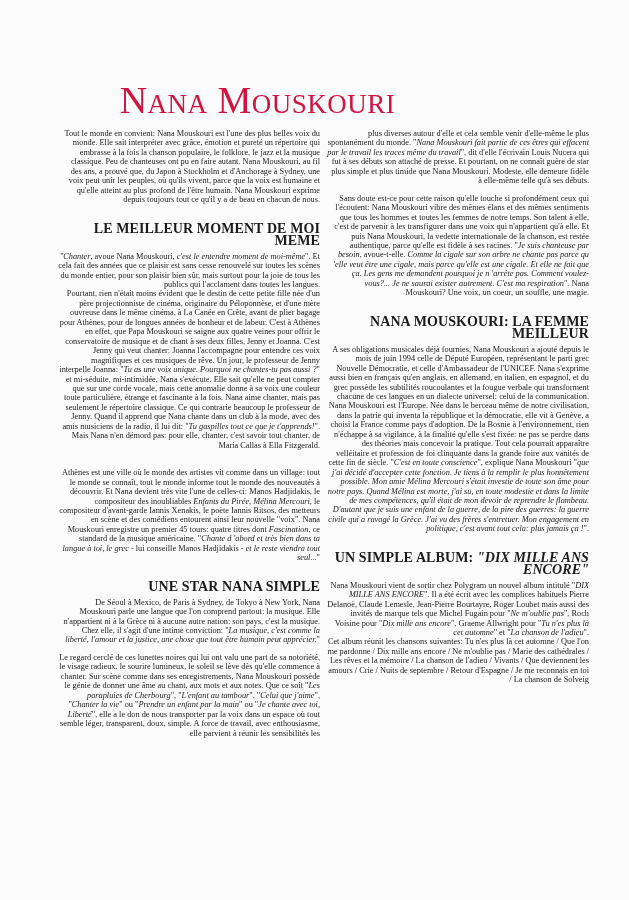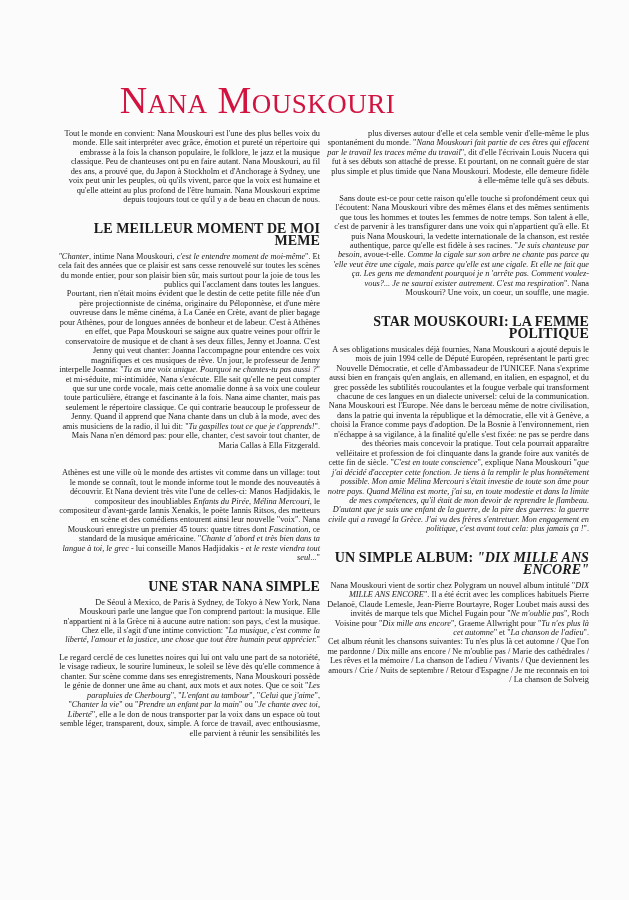--- a/index.html
+++ b/index.html
@@ -28,41 +28,41 @@
 </head>
 <body>
 
 <h1 class="title">Nana Mouskouri</h1>
 
 <div class="col left">
   <p>Tout le monde en convient: Nana Mouskouri est l'une des plus belles voix du monde. Elle sait interpréter avec grâce, émotion et pureté un répertoire qui embrasse à la fois la chanson populaire, le folklore, le jazz et la musique classique. Peu de chanteuses ont pu en faire autant. Nana Mouskouri, au fil des ans, a prouvé que, du Japon à Stockholm et d'Anchorage à Sydney, une voix peut unir les peuples, où qu'ils vivent, parce que la voix est humaine et qu'elle atteint au plus profond de l'être humain. Nana Mouskouri exprime depuis toujours tout ce qu'il y a de beau en chacun de nous.</p>
 
   <div class="sec">
     <h2>LE MEILLEUR MOMENT DE MOI MEME</h2>
-    <p><em>"Chanter</em><span>, intime Nana Mouskouri, </span><em>c'est le entendre moment de moi-même</em><span>". Et cela fait des années que ce plaisir est sans cesse renouvelé sur toutes les scènes du monde entier, pour son plaisir bien sûr, mais surtout pour la joie de tous les publics qui l'acclament dans toutes les langues.</span></p>
+    <p><em>"Chanter</em><span>, avoue Nana Mouskouri, </span><em>c'est le entendre moment de moi-même</em><span>". Et cela fait des années que ce plaisir est sans cesse renouvelé sur toutes les scènes du monde entier, pour son plaisir bien sûr, mais surtout pour la joie de tous les publics qui l'acclament dans toutes les langues.</span></p>
     <p><span>Pourtant, rien n'était moins évident que le destin de cette petite fille née d'un père projectionniste de cinéma, originaire du Péloponnèse, et d'une mère ouvreuse dans le même cinéma, à La Canée en Crète, avant de plier bagage pour Athènes, pour de longues années de bonheur et de labeur. C'est à Athènes en effet, que Papa Mouskouri se saigne aux quatre veines pour offrir le conservatoire de musique et de chant à ses deux filles, Jenny et Joanna. C'est Jenny qui veut chanter: Joanna l'accompagne pour entendre ces voix magnifiques et ces musiques de rêve. Un jour, le professeur de Jenny interpelle Joanna: "</span><em>Tu as une voix unique. Pourquoi ne chantes-tu pas aussi ?</em><span>" et mi-séduite, mi-intimidée, Nana s'exécute.  Elle sait qu'elle ne peut compter que sur une corde vocale, mais cette anomalie donne à sa voix une couleur toute particulière, étrange et fascinante à la fois. Nana aime chanter, mais pas seulement le répertoire classique. Ce qui contrarie beaucoup le professeur de Jenny. Quand il apprend que Nana chante dans un club à la mode, avec des amis musiciens de la radio, il lui dit: "</span><em>Tu gaspilles tout ce que je t'apprends!</em><span>". Mais Nana n'en démord pas: pour elle, chanter, c'est savoir tout chanter, de Maria Callas à Ella Fitzgerald.</span></p>
   </div>
 
   <div class="sec">
     <p><span> Athènes est une ville où le monde des artistes vit comme dans un village: tout le monde se connaît, tout le monde informe tout le monde des nouveautés à découvrir. Et Nana devient très vite l'une de celles-ci: Manos Hadjidakis, le compositeur des inoubliables </span><em>Enfants du Pirée</em><span>, </span><em>Mélina Mercouri</em><span>, le compositeur d'avant-garde Iannis Xenakis, le poète Iannis Ritsos, des metteurs en scène et des comédiens entourent ainsi leur nouvelle "voix". Nana Mouskouri enregistre un premier 45 tours: quatre titres dont </span><em>Fascination</em><span>, ce standard de la musique américaine. "</span><em>Chante d 'abord et très bien dans ta langue à toi, le grec</em><span> - lui conseille Manos Hadjidakis - </span><em>et le reste viendra tout seul...</em><span>"</span></p>
   </div>
 
   <div class="sec">
     <h2>UNE STAR NANA SIMPLE</h2>
     <p><span>De Séoul à Mexico, de Paris à Sydney, de Tokyo à New York, Nana Mouskouri parle une langue que l'on comprend partout: la musique. Elle n'appartient ni à la Grèce ni à aucune autre nation: son pays, c'est la musique. Chez elle, il s'agit d'une intime conviction: "</span><em>La musique, c'est comme la liberté, l'amour et la justice, une chose que tout être humain peut apprécier.</em><span>"</span></p>
     <p class="gap"><span>Le regard cerclé de ces lunettes noires qui lui ont valu une part de sa notoriété, le visage radieux, le sourire lumineux, le soleil se lève dès qu'elle commence à chanter. Sur scène comme dans ses enregistrements, Nana Mouskouri possède le génie de donner une âme au chant, aux mots et aux notes. Que ce soit "</span><em>Les parapluies de Cherbourg</em>", "<em>L'enfant au tambour</em>", "<em>Celui que j'aime</em>", "<em>Chanter la vie</em>" ou "<em>Prendre un enfant par la main</em>" ou "<em>Je chante avec toi, Liberté</em>"<span>, elle a le don de nous transporter par la voix dans un espace où tout semble léger, transparent, doux, simple. A force de travail, avec enthousiasme, elle parvient à réunir les sensibilités les</span></p>
   </div>
 </div>
 
 <div class="col right">
   <p><span>plus diverses autour d'elle et cela semble venir d'elle-même le plus spontanément du monde. "</span><em>Nana Mouskouri fait partie de ces êtres qui effacent par le travail les traces même du travail</em><span>", dit d'elle l'écrivain Louis Nucera qui fut à ses débuts son attaché de presse. Et pourtant, on ne connaît guère de star plus simple et plus timide que Nana Mouskouri. Modeste, elle demeure fidèle à elle-même telle qu'à ses débuts.</span></p>
   <p class="gap"><span>Sans doute est-ce pour cette raison qu'elle touche si profondément ceux qui l'écoutent: Nana Mouskouri vibre des mêmes élans et des mêmes sentiments que tous les hommes et toutes les femmes de notre temps. Son talent à elle, c'est de parvenir à les transfigurer dans une voix qui n'appartient qu'à elle. Et puis Nana Mouskouri, la vedette internationale de la chanson, est restée authentique, parce qu'elle est fidèle à ses racines. "</span><em>Je suis chanteuse par besoin</em><span>, avoue-t-elle. </span><em>Comme la cigale sur son arbre ne chante pas parce qu 'elle veut être une cigale, mais parce qu'elle est une cigale. Et elle ne fait que ça. Les gens me demandent pourquoi je n 'arrête pas. Comment voulez-vous?... Je ne saurai exister autrement. C'est ma respiration</em><span>". Nana Mouskouri? Une voix, un coeur, un souffle, une magie.</span></p>
 
   <div class="sec">
-    <h2>STAR MOUSKOURI: LA FEMME POLITIQUE</h2>
+    <h2>NANA MOUSKOURI: LA FEMME MEILLEUR</h2>
     <p><span>A ses obligations musicales déjà fournies, Nana Mouskouri a ajouté depuis le mois de juin 1994 celle de Député Européen, représentant le parti grec Nouvelle Démocratie, et celle d'Ambassadeur de l'UNICEF. Nana s'exprime aussi bien en français qu'en anglais, en allemand, en italien, en espagnol, et du grec possède les subtilités roucoulantes et la fougue verbale qui transforment chacune de ces langues en un dialecte universel: celui de la communication. Nana Mouskouri est l'Europe. Née dans le berceau même de notre civilisation, dans la patrie qui inventa la république et la démocratie, elle vit à Genève, a choisi la France comme pays d'adoption. De la Bosnie à l'environnement, rien n'échappe à sa vigilance, à la finalité qu'elle s'est fixée: ne pas se perdre dans des théories mais concevoir la pratique. Tout cela pourrait apparaître velléitaire et profession de foi clinquante dans la grande foire aux vanités de cette fin de siècle. "</span><em>C'est en toute conscience</em><span>", explique Nana Mouskouri "</span><em>que j'ai décidé d'accepter cette fonction. Je tiens à la remplir le plus honnêtement possible. Mon amie Mélina Mercouri s'était investie de toute son âme pour notre pays. Quand Mélina est morte, j'ai su, en toute modestie et dans la limite de mes compétences, qu'il était de mon devoir de reprendre le flambeau. D'autant que je suis une enfant de la guerre, de la pire des guerres: la guerre civile qui a ravagé la Grèce. J'ai vu des frères s'entretuer. Mon engagement en politique, c'est avant tout cela: plus jamais ça !</em><span>".</span></p>
   </div>
 
   <div class="sec">
     <h2><span>UN SIMPLE ALBUM: </span><em>"DIX MILLE ANS ENCORE"</em></h2>
     <p><span>Nana Mouskouri vient de sortir chez Polygram un nouvel album intitulé "</span><em>DIX MILLE ANS ENCORE</em><span>". Il a été écrit avec les complices habituels Pierre Delanoë, Claude Lemesle, Jean-Pierre Bourtayre, Roger Loubet mais aussi des invités de marque tels que Michel Fugain pour "</span><em>Ne m'oublie pas</em><span>", Roch Voisine pour "</span><em>Dix mille ans encore</em><span>", Graeme Allwright pour "</span><em>Tu n'es plus là cet automne</em><span>" et "</span><em>La chanson de l'adieu</em><span>".</span></p>
     <p>Cet album réunit les chansons suivantes: Tu n'es plus là cet automne / Que l'on me pardonne / Dix mille ans encore / Ne m'oublie pas / Marie des cathédrales / Les rêves et la mémoire / La chanson de l'adieu / Vivants / Que deviennent les amours / Crie / Nuits de septembre / Retour d'Espagne / Je me reconnais en toi / La chanson de Solveig</p>
   </div>
 </div>
 

